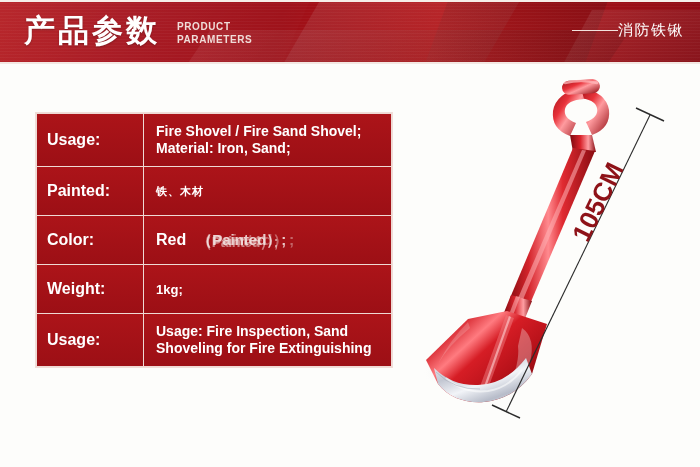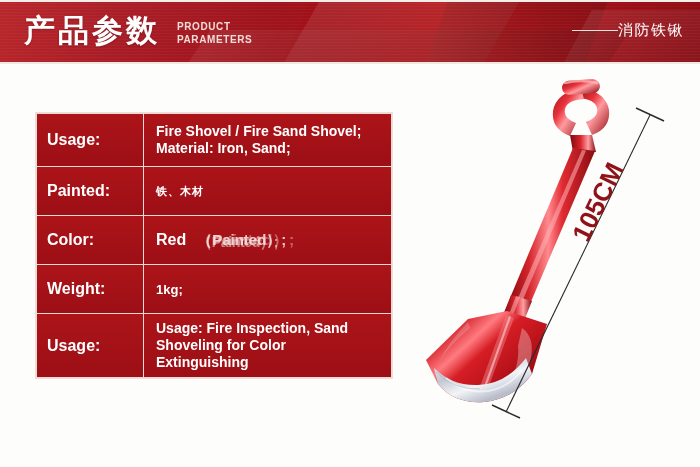--- a/index.html
+++ b/index.html
@@ -282,21 +282,21 @@
 
     <tr class="row-std">
       <td class="spec-key">Weight:</td>
       <td class="spec-val" style="font-size:13px;">1kg;</td>
     </tr>
 
     <tr class="row-tall">
       <td class="spec-key">Usage:</td>
       <td class="spec-val">
         <div>Usage: Fire Inspection, Sand</div>
-        <div>Shoveling for Color Extinguishing</div>
+        <div>Shoveling for Fire Extinguishing</div>
       </td>
     </tr>
   </tbody>
 </table>
 
 <div class="product-area">
   <svg class="shovel" viewBox="0 0 290 370">
     <defs>
       <linearGradient id="shaftGrad" x1="0" y1="0" x2="1" y2="0">
         <stop offset="0%" stop-color="#8e0e13"></stop>

